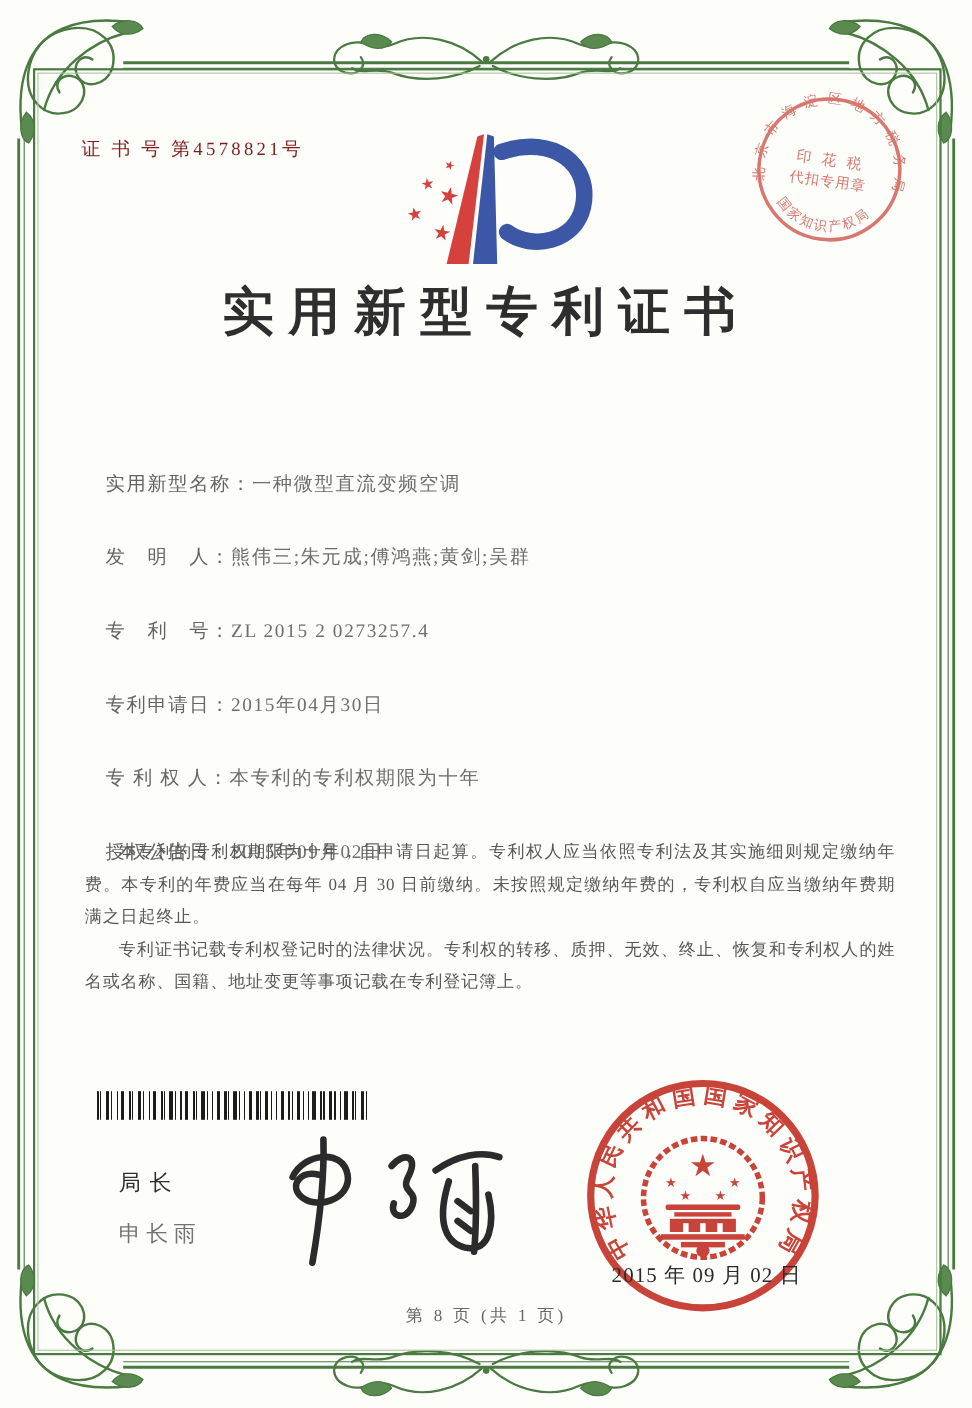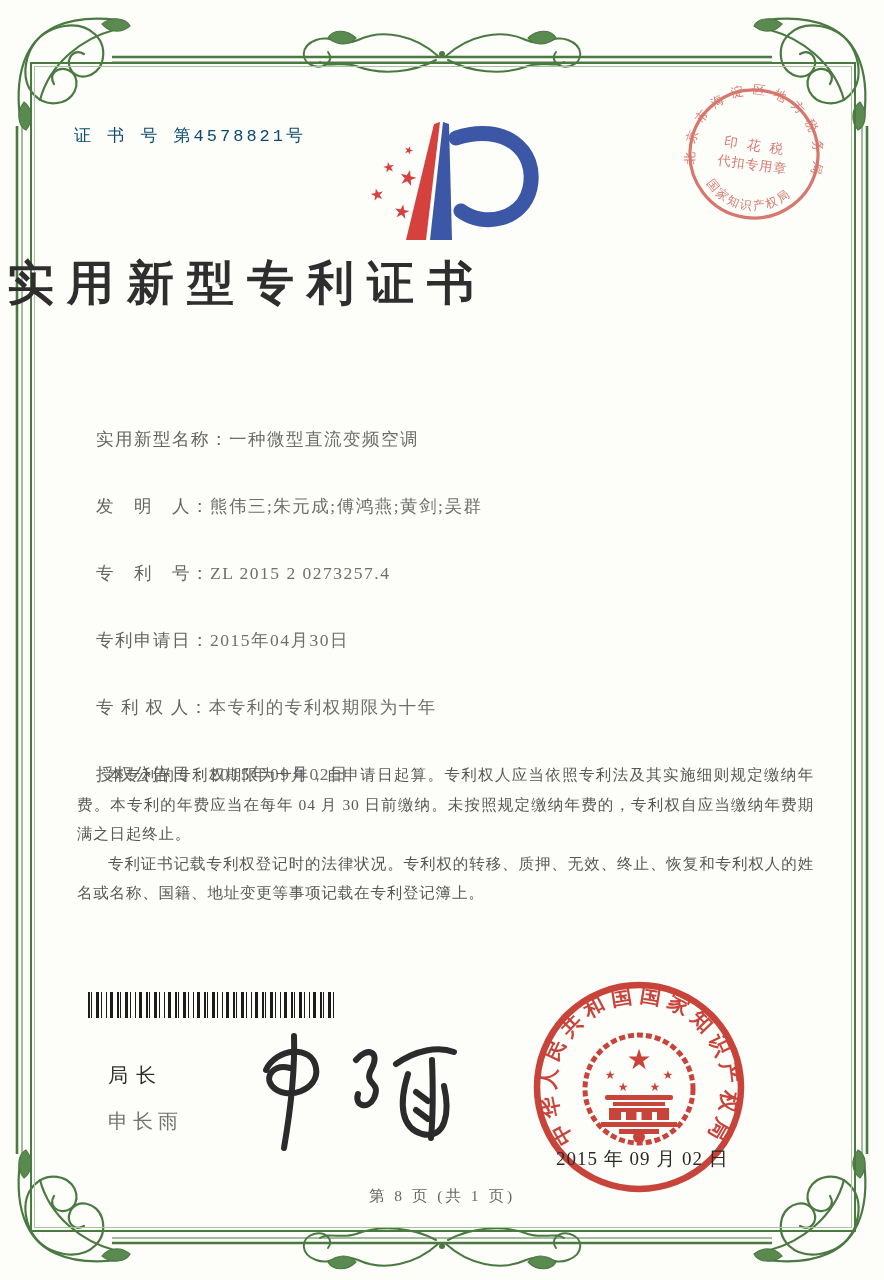--- a/index.html
+++ b/index.html
@@ -4,24 +4,24 @@
 <style>
   html,body{margin:0;padding:0;background:#d9d9d9;}
   .page{position:relative;width:884px;height:1280px;margin:0 auto;background:#fdfdfa;
         font-family:"Liberation Serif","DejaVu Serif",serif;overflow:hidden;}
   svg{display:block;}
   .frame-svg{position:absolute;left:0;top:0;}
   .inner-frame{position:absolute;left:30px;top:62px;width:822px;height:1166px;
                border:2px solid #4a7a41;}
   .inner-frame::after{content:"";position:absolute;inset:2px;border:1px solid #a8c49e;}
   .cert-no{position:absolute;left:74px;top:124px;font-size:17px;letter-spacing:3px;
-           color:#0c4a6e;font-family:Liberation Mono, monospace;}
+           color:#7f1d1d;}
   .logo{position:absolute;left:330px;top:114px;}
   .tax-stamp{position:absolute;left:684px;top:84px;transform:rotate(8deg);opacity:.82;}
-  .title{position:absolute;left:7px;right:0;top:252px;margin:0;text-align:left;
+  .title{position:absolute;left:0;right:0;top:252px;margin:0;text-align:center;
          font-size:47px;font-weight:600;letter-spacing:13px;color:#2e2e2e;}
   .fields{position:absolute;left:96px;top:384px;width:700px;margin-top:43px;}
   .field-row{height:67px;font-size:17.5px;color:#6a6a6a;letter-spacing:1.5px;line-height:24px;}
   .field-label{color:#646464;}
   .field-value{color:#6e6e6e;}
   .paragraphs{position:absolute;left:77px;top:760px;width:737px;font-size:15.5px;
               line-height:29.5px;color:#585858;letter-spacing:.8px;text-align:justify;}
   .paragraphs p{margin:0;text-indent:2em;}
   .barcode{position:absolute;left:88px;top:992px;width:250px;height:26px;
      background:repeating-linear-gradient(90deg,#1c1c1c 0 2px,transparent 2px 3px,

